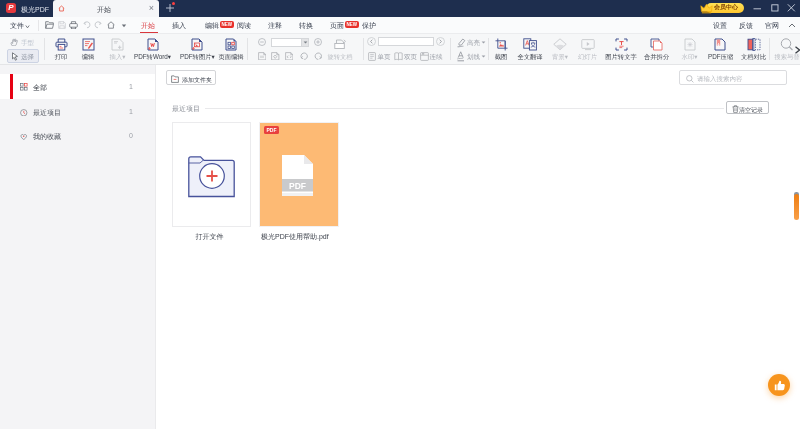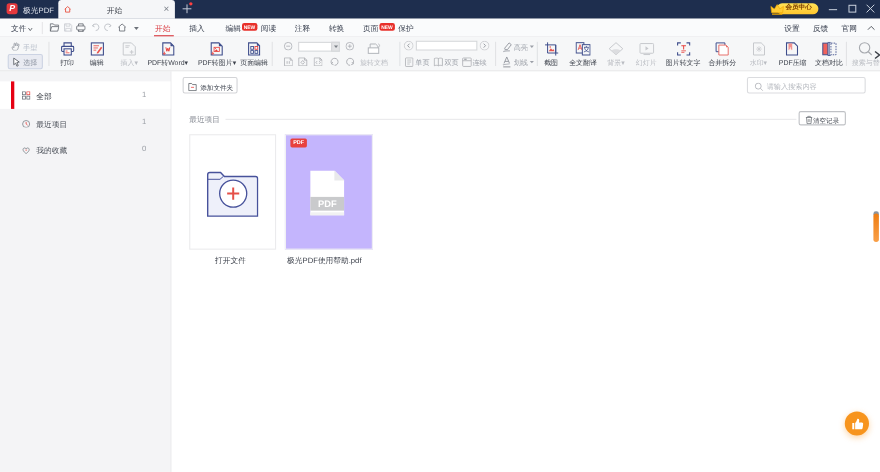--- a/index.html
+++ b/index.html
@@ -46,21 +46,21 @@
 #addfolder { position:absolute; left:166px; top:70px; width:50px; height:15px; border:1px solid #d3d4d7; border-radius:2px; background:#fff; }
 #addfolder span { position:absolute; left:15px; top:4.5px; font-size:6px; color:#3c424d; white-space:nowrap; }
 #searchbox { position:absolute; left:679px; top:70px; width:108px; height:15px; border:1px solid #dbdcdf; border-radius:2px; background:#fff; }
 #searchbox span { position:absolute; left:17px; top:4px; font-size:6.5px; color:#b6b9bf; white-space:nowrap; }
 #recentlbl { position:absolute; left:172px; top:104px; font-size:7px; color:#8a8e96; }
 #recentline { position:absolute; left:205px; top:108px; width:519px; height:1px; background:#e9e9eb; }
 #clearbtn { position:absolute; left:726px; top:101px; width:43px; height:13px; border:1px solid #bfc1c5; border-radius:2px; background:#fff; }
 #clearbtn span { position:absolute; left:12px; top:3.5px; font-size:6px; color:#4a4f58; white-space:nowrap; }
 
 #card1 { position:absolute; left:172px; top:122px; width:79px; height:105px; background:#fff; border:1px solid #ebebed; }
-#card2 { position:absolute; left:259px; top:122px; width:80px; height:105px; background:#c4b5fd; border:1px solid #f1f1f3; }
+#card2 { position:absolute; left:259px; top:122px; width:80px; height:105px; background:#fdba74; border:1px solid #f1f1f3; }
 #pdfbadge { position:absolute; left:4px; top:3px; width:15px; height:8px; background:#e8413e; border-radius:1.5px; color:#fff; font-size:5px; font-weight:bold; text-align:center; line-height:8px; }
 .cardlbl { position:absolute; top:109px; font-size:7px; color:#3a3f49; text-align:center; white-space:nowrap; }
 
 #fab { position:absolute; left:768px; top:374px; width:22px; height:22px; border-radius:50%; background:#f7941d; box-shadow:0 2px 6px rgba(247,148,29,.4); }
 </style>
 </head>
 <body>
 <div id="app">
 
   <div id="titlebar">

